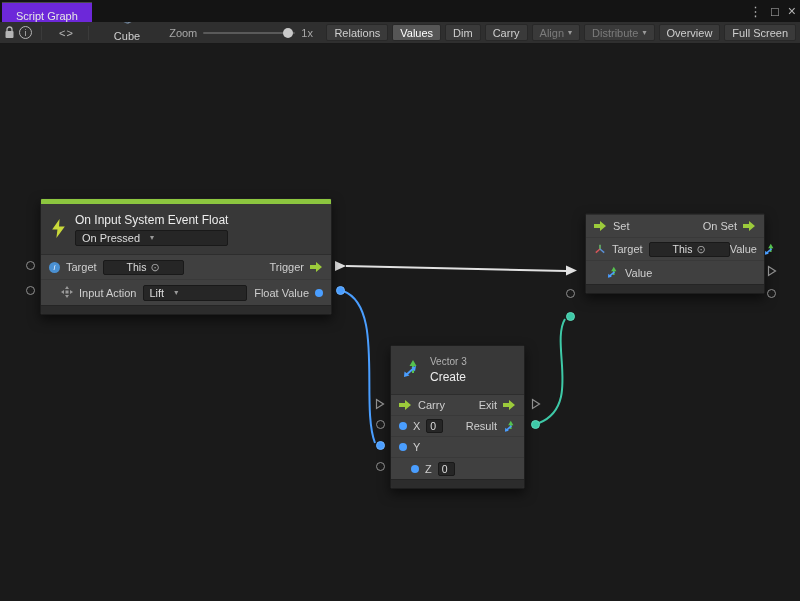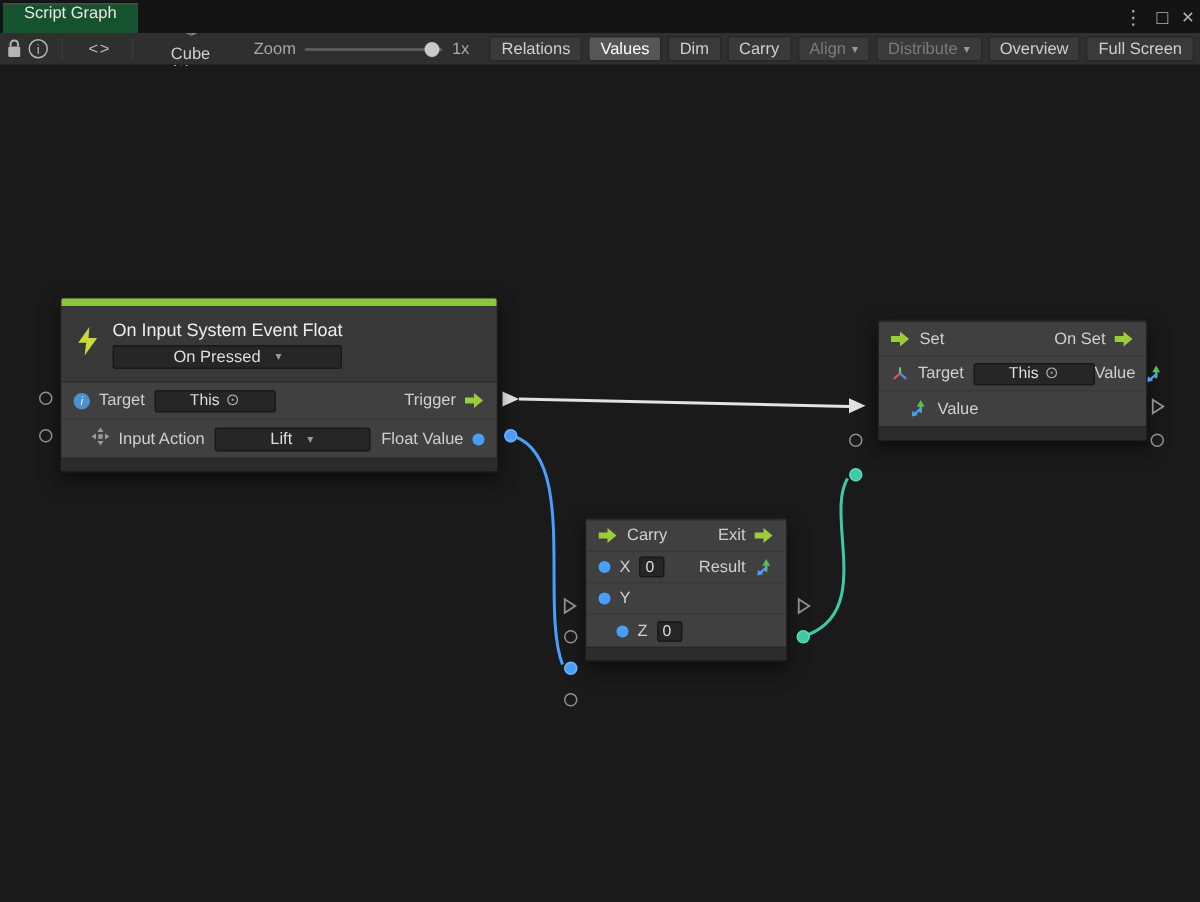--- a/index.html
+++ b/index.html
@@ -2,22 +2,22 @@
 <html><head>
 <meta charset="utf-8">
 <style>
   * { margin:0; padding:0; box-sizing:border-box; }
   html,body { width:800px; height:601px; overflow:hidden; background:#191919;
     font-family:"Liberation Sans", sans-serif; -webkit-font-smoothing:antialiased; }
   .window { width:800px; height:601px; display:flex; flex-direction:column; }
 
   
   .tabbar { height:22px; background:#141414; display:flex; align-items:flex-end; position:relative; }
-  .tab { height:20px; background:#14532d; color:#e6e6e6; font-size:11px; padding:0 14px;
-    display:flex; align-items:flex-start; margin-left:2px; border-top:1px solid #4a4a4a; }
+  .tab { height:20px; background:#6d28d9; color:#e6e6e6; font-size:11px; padding:0 14px;
+    display:flex; align-items:flex-end; margin-left:2px; border-top:1px solid #4a4a4a; }
   .win-controls { position:absolute; right:4px; top:0; height:22px; display:flex; align-items:center; gap:9px;
     color:#b5b5b5; font-size:13px; }
   .win-controls span { cursor:default; line-height:1; }
 
   
   .toolbar { height:22px; background:#2f2f2f; border-bottom:1px solid #191919; display:flex;
     align-items:center; padding:0 4px; gap:4px; color:#c8c8c8; font-size:11px; }
   .ticon { display:inline-flex; align-items:center; justify-content:center; width:20px; height:18px; }
   .sep { width:1px; height:14px; background:#242424; border-right:1px solid #3b3b3b; margin:0 5px; }
   .code-glyph { color:#b8b8b8; font-size:11px; letter-spacing:1px; }
@@ -57,21 +57,21 @@
   .node-event .nheader { height:50px; }
   .node-event .nrow { height:25px; }
   .node-vector .nheader { height:48px; }
   .node-vector .nrow { height:21px; }
   .node-transform .nheader { height:46px; }
   .node-transform .nrow { height:23px; }
 
   .chip { display:inline-flex; align-items:center; gap:4px; background:#262626; border:1px solid #191919;
     border-radius:2px; padding:0 23px; height:15px; font-size:10.5px; color:#dedede; }
   .chip .scope { color:#a8a8a8; font-size:11px; line-height:1; }
-  .dd { display:inline-flex; align-items:center; justify-content:center; background:#262626;
+  .dd { display:inline-flex; align-items:center; justify-content:flex-start; background:#262626;
     border:1px solid #191919; border-radius:2px; padding:0 6px; height:16px; font-size:11px; color:#dedede; gap:10px; }
   .dd .caret { color:#999999; font-size:8px; }
   .dd-mode { min-width:86px; }
   .dd-action { min-width:104px; }
   .nfield { width:17px; height:14px; background:#262626; border:1px solid #191919; border-radius:2px;
     color:#dedede; font-size:10.5px; padding:0 3px; font-family:inherit; }
 
   .dot-blue { width:8px; height:8px; border-radius:50%; background:#4a9eff; display:inline-block; }
   .go-icon { width:11px; height:11px; border-radius:50%; background:#4a90d2; display:inline-flex;
     align-items:center; justify-content:center; color:#eaf3ff; font-size:8px; font-style:italic; }
@@ -216,20 +216,35 @@
           <span class="rr">
             <span class="plabel">Float Value</span>
             <span class="dot-blue"></span>
           </span>
         </div>
       </div>
       <div class="nfooter"></div>
     </div>
 
     <div class="node node-vector" style="left:390px; top:301px; width:135px;">
+      <div class="nheader">
+        <span>
+          <svg width="20" height="20" viewBox="0 0 20 20">
+              <line x1="12" y1="14" x2="12" y2="5" stroke="#56c14e" stroke-width="2"></line>
+              <polygon points="12,1 8.5,7 15.5,7" fill="#56c14e"></polygon>
+              <line x1="5" y1="16" x2="13" y2="9" stroke="#4a9eff" stroke-width="2"></line>
+              <polygon points="3,18 3.5,12.5 8.5,16.5" fill="#4a9eff"></polygon>
+              <polygon points="15,7 10.5,8.5 14,12.5" fill="#4a9eff"></polygon>
+            </svg>
+        </span>
+        <div class="htext">
+          <span class="nsub">Vector 3</span>
+          <span class="ntitle">Create</span>
+        </div>
+      </div>
       <div class="nbody">
         <div class="nrow">
           <span class="rl">
             <svg width="13" height="10" viewBox="0 0 13 10">
                 <polygon points="0,3 6,3 6,0 12,5 6,10 6,7 0,7" fill="#9ccb3b"></polygon>
               </svg>
             <span class="plabel">Carry</span>
           </span>
           <span class="rr">
             <span class="plabel">Exit</span>

